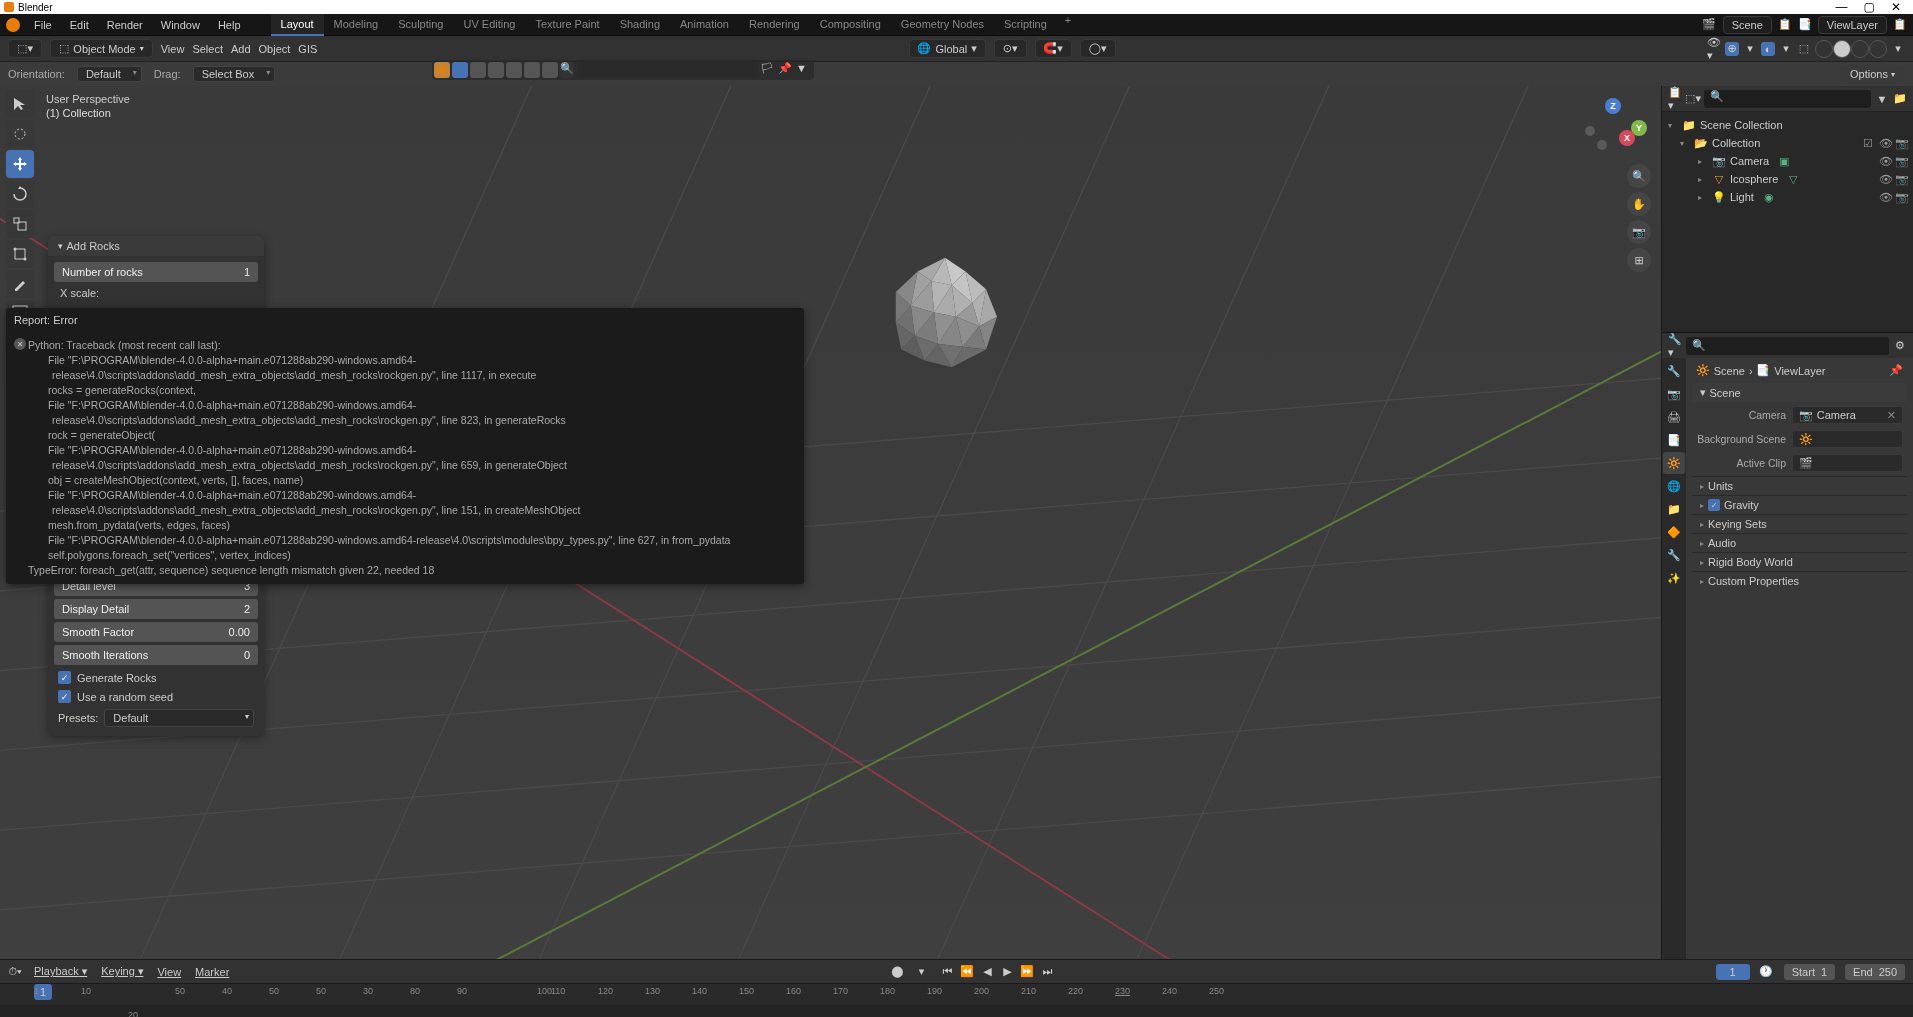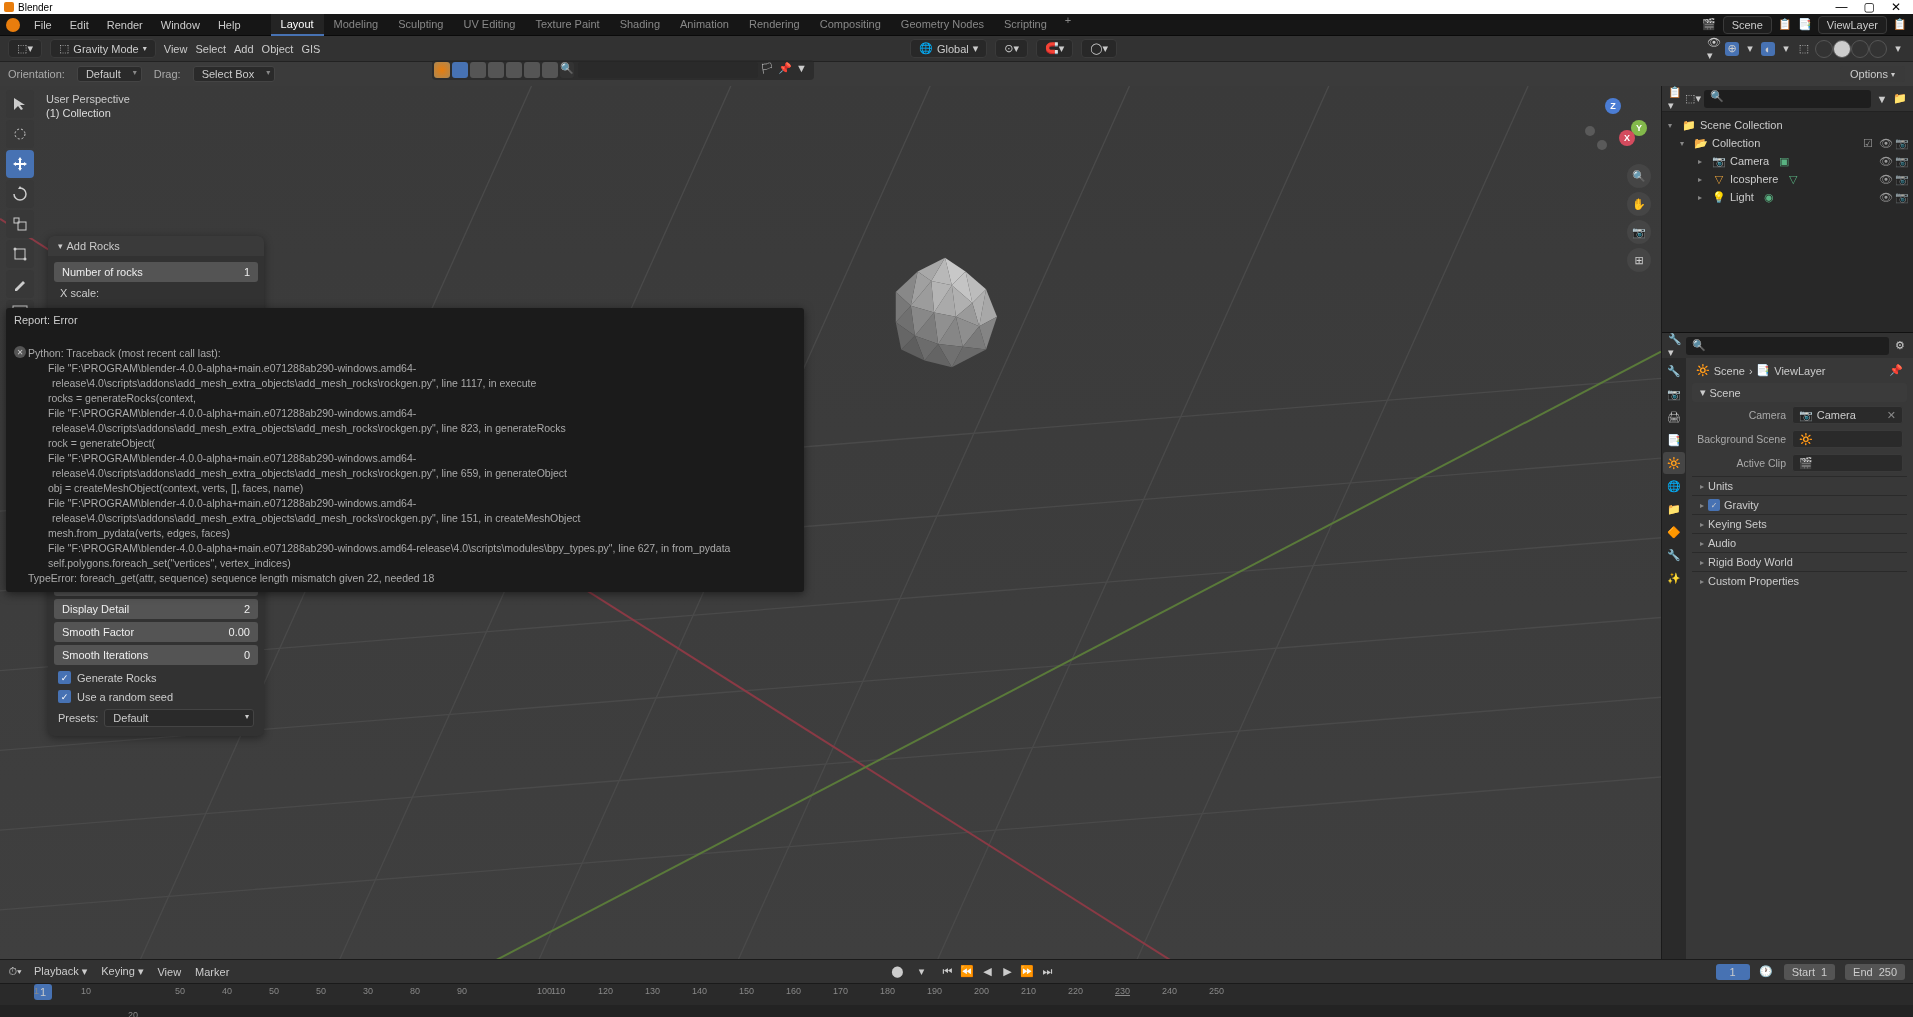--- a/index.html
+++ b/index.html
@@ -85,21 +85,21 @@
 .op-label-row { padding: 2px 6px; color:#ccc;}
 .op-check { display:flex; align-items:center; gap:6px; padding:3px 4px;}
 .op-check .cb { width:13px; height:13px; background:#4772b3; border-radius:2px; display:flex; align-items:center; justify-content:center; font-size:9px; color:#fff;}
 .op-check .cb.off { background:#3a3a3a; border:1px solid #555;}
 .op-preset { display:flex; align-items:center; gap:6px; padding:3px 4px;}
 .op-preset .dd2 { flex:1; background:#2a2a2a; border-radius:3px; padding:2px 8px; border:1px solid #444; position:relative;}
 .op-preset .dd2::after { content:'▾'; position:absolute; right:4px; top:2px; font-size:8px;}
 
 
 .error-report { position:absolute; left:6px; top:222px; width:798px; background:#1b1b1b; border-radius:3px; padding:6px 8px; box-shadow:0 2px 10px rgba(0,0,0,.5); z-index:10;}
-.error-report .rep-head { display:flex; gap:4px; color:#bbb; margin-bottom:20px;}
+.error-report .rep-head { display:flex; gap:4px; color:#bbb; margin-bottom:12px;}
 .error-report .err-icon { width:12px; height:12px; border-radius:50%; background:#555; display:flex; align-items:center; justify-content:center; font-size:8px;}
 .error-report .trace { color:#aaa; line-height:15px; font-size:10.5px; padding-left:20px; text-indent:-4px;}
 
 
 .outliner-header { height:26px; background:#323232; display:flex; align-items:center; padding:0 6px; gap:4px; border-bottom:1px solid #222;}
 .outliner-header .search { flex:1; background:#1e1e1e; border-radius:3px; height:18px; padding:0 6px;}
 .outliner { background:#282828; padding:4px 0; height:220px;}
 .ol-row { display:flex; align-items:center; padding:1px 6px; gap:4px; height:18px;}
 .ol-row .toggle { width:10px; font-size:8px; color:#888;}
 .ol-row .oicon { width:14px; height:14px; display:flex; align-items:center; justify-content:center;}
@@ -117,21 +117,21 @@
 .prop-field { display:flex; align-items:center; padding:2px 4px; gap:6px; margin-bottom:2px;}
 .prop-field .pflabel { width:90px; text-align:right; color:#aaa; font-size:10.5px;}
 .prop-field .pfval { flex:1; background:#2a2a2a; border-radius:3px; padding:2px 6px; border:1px solid #3a3a3a; display:flex; align-items:center; gap:4px; height:18px;}
 .prop-field .x-icon { color:#888; cursor:pointer;}
 .prop-sec { padding:3px 8px; display:flex; align-items:center; gap:4px; border-top:1px solid #2a2a2a;}
 .prop-sec .arr { font-size:8px; color:#888;}
 .prop-sec .cb2 { width:12px; height:12px; background:#4772b3; border-radius:2px; display:flex; align-items:center; justify-content:center; font-size:8px;}
 
 
 .timeline-header { height:24px; background:#323232; display:flex; align-items:center; padding:0 8px; gap:10px; border-top:1px solid #1a1a1a;}
-.timeline-header .tl-item { color:#ccc; cursor:pointer; padding:0 2px;}
+.timeline-header .tl-item { color:#ccc; cursor:pointer; padding:0 2px;text-decoration:underline;}
 .timeline-header .transport { display:flex; gap:2px; margin:0 auto;}
 .timeline-header .transport .tb { width:18px; height:18px; display:flex; align-items:center; justify-content:center; cursor:pointer;}
 .timeline-header .frame-box { background:#4772b3; border-radius:3px; padding:2px 14px; color:#fff;}
 .timeline-header .se-box { background:#545454; border-radius:3px; padding:2px 8px; display:flex; gap:6px;}
 .timeline-ruler { height:22px; background:#2a2a2a; position:relative; border-top:1px solid #1a1a1a;}
 .timeline-ruler .tick { position:absolute; top:2px; font-size:9px; color:#888;}
 .timeline-ruler .playhead { position:absolute; top:0; width:18px; height:16px; background:#4772b3; border-radius:3px; display:flex; align-items:center; justify-content:center; color:#fff; font-size:9px;}
 .timeline-scroll { height:12px; background:#232323;}
 </style>
 </head>
@@ -179,21 +179,21 @@
         <span>ViewLayer</span>
       </div>
     <div class="icon-box">📋</div>
   </div>
 </div>
 
 <div class="toolbar-row">
   <div class="dropdown">⬚▾</div>
   <div class="dropdown">
     <span>⬚</span>
-    <span>Gravity Mode</span>
+    <span>Object Mode</span>
     <span style="font-size:8px">▾</span>
   </div>
   <div class="menu-item">View</div>
   <div class="menu-item">Select</div>
   <div class="menu-item">Add</div>
   <div class="menu-item">Object</div>
   <div class="menu-item">GIS</div>
   <div class="spacer"></div>
   <div class="dropdown">🌐 <span>Global</span> ▾</div>
   <div class="dropdown">⊙▾</div>

